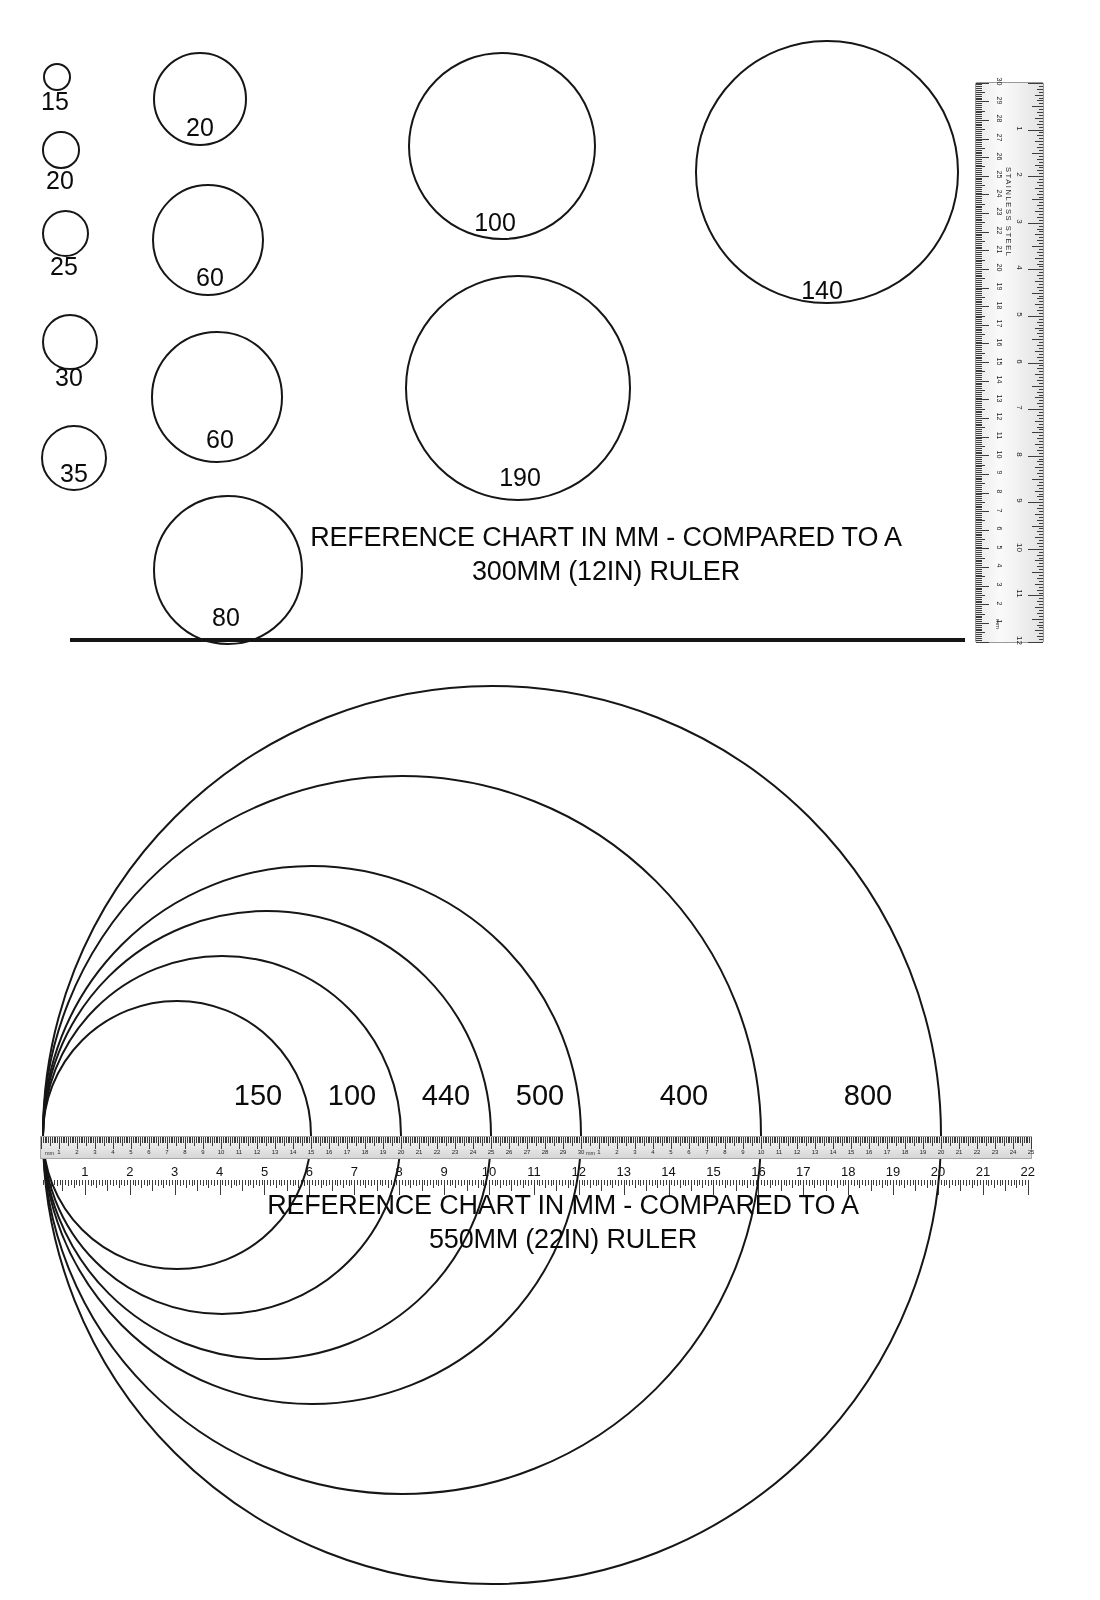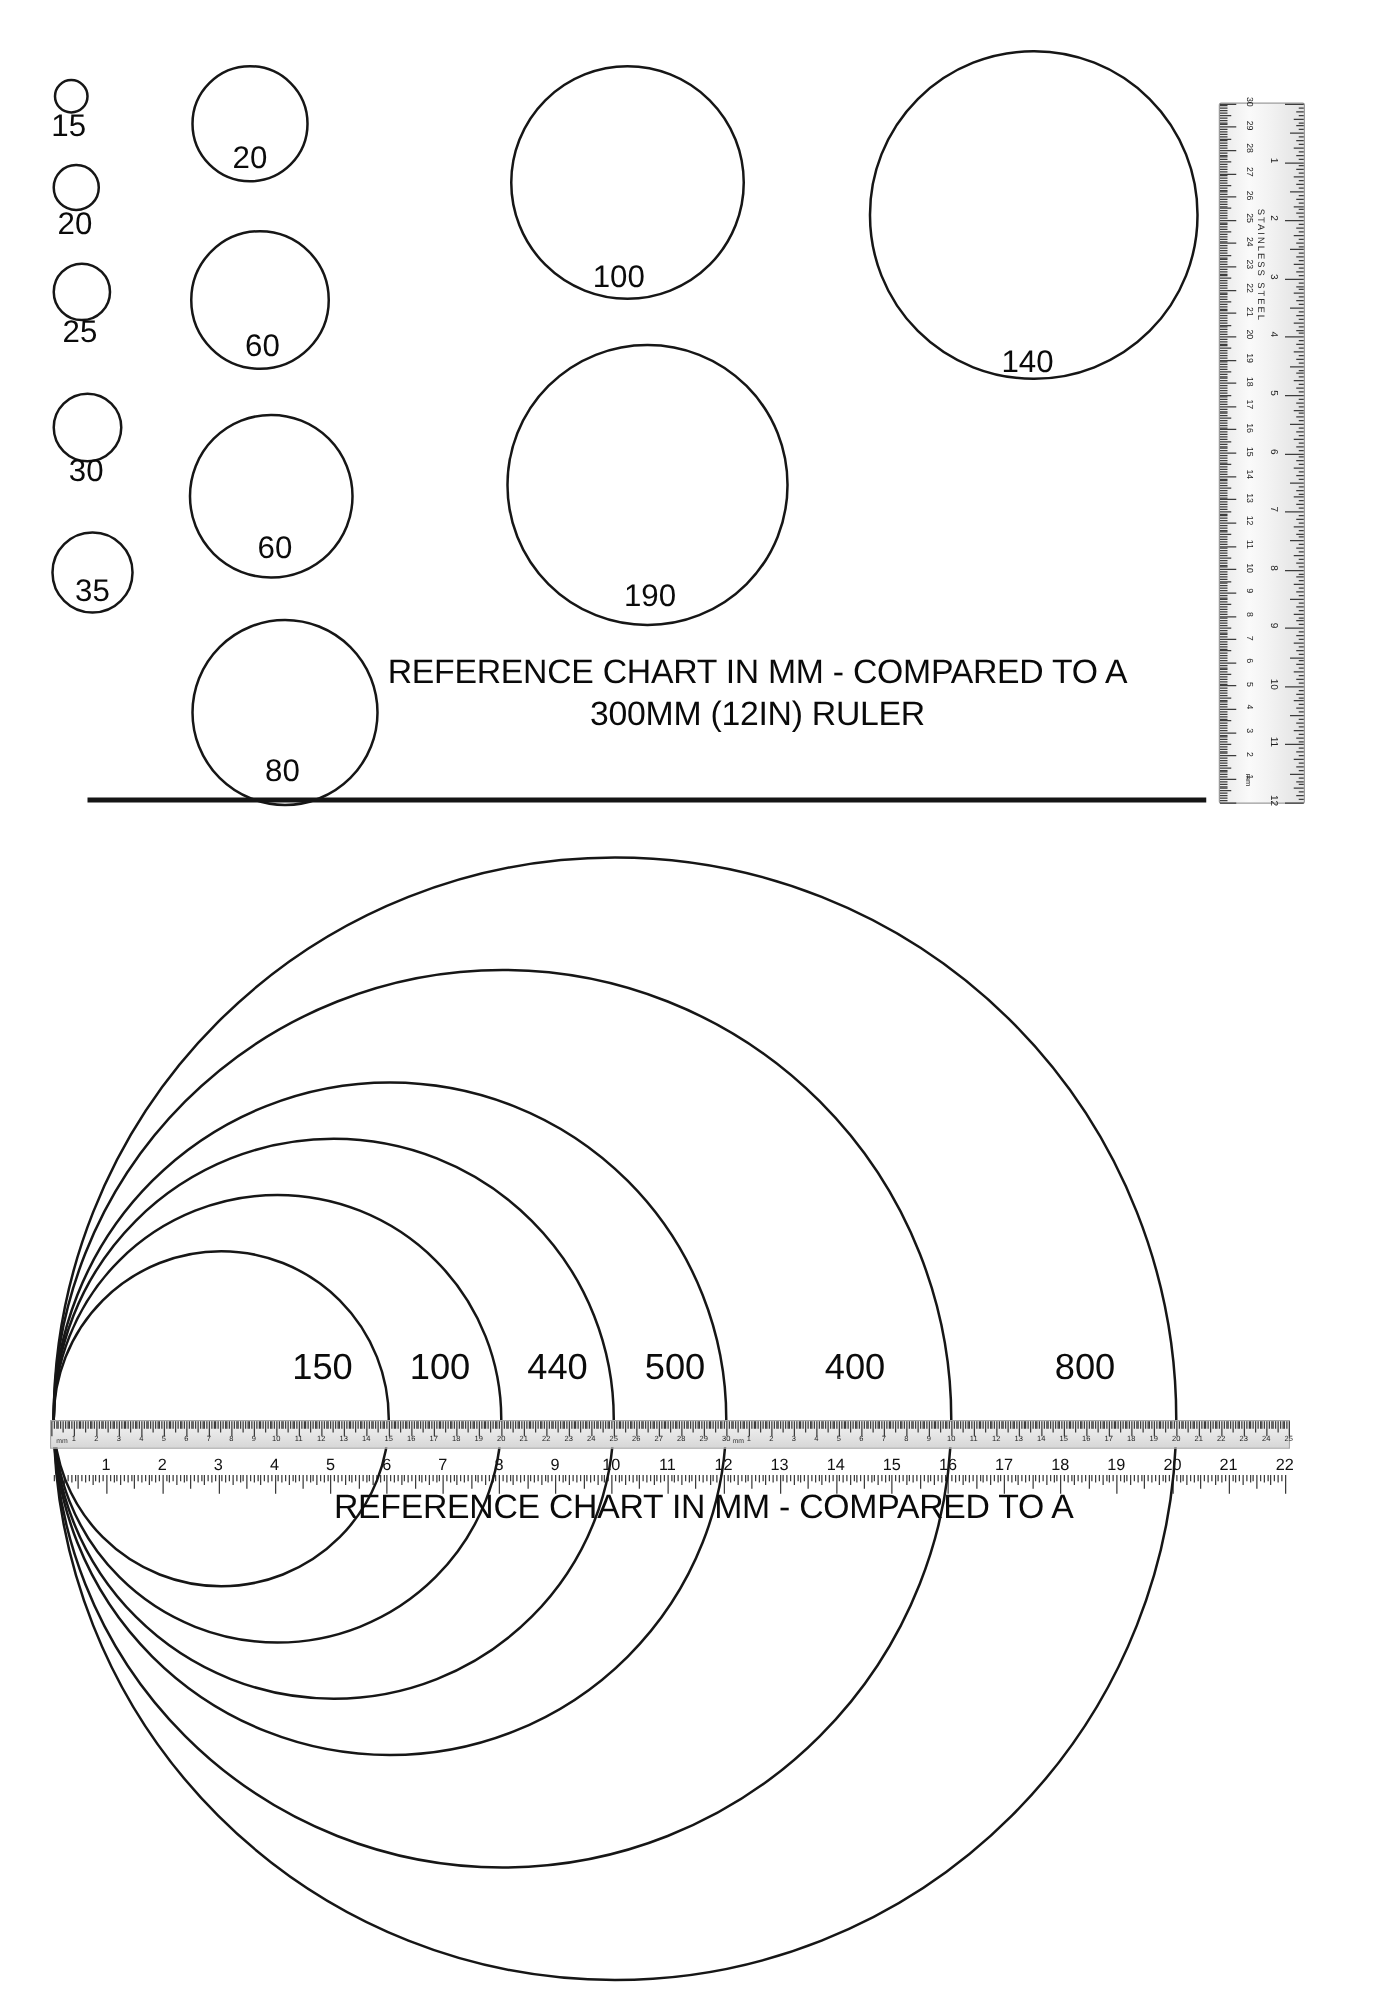--- a/index.html
+++ b/index.html
@@ -1602,16 +1602,17 @@
         <span class="hnum" style="left: 918px;">21</span>
         <span class="hnum" style="left: 936px;">22</span>
         <span class="hnum" style="left: 954px;">23</span>
         <span class="hnum" style="left: 972px;">24</span>
         <span class="hnum" style="left: 990px;">25</span>
         <span class="hunit" style="left: 4px;">mm</span>
         <span class="hunit" style="left: 545px;">mm</span>
       </div>
     <div class="title" style="left:255px;top:1188px;width:616px;">
       <div>REFERENCE CHART IN MM - COMPARED TO A</div>
+      <div>550MM (22IN) RULER</div>
     </div>
   </section>
 
 </div>
 
 </body></html>

